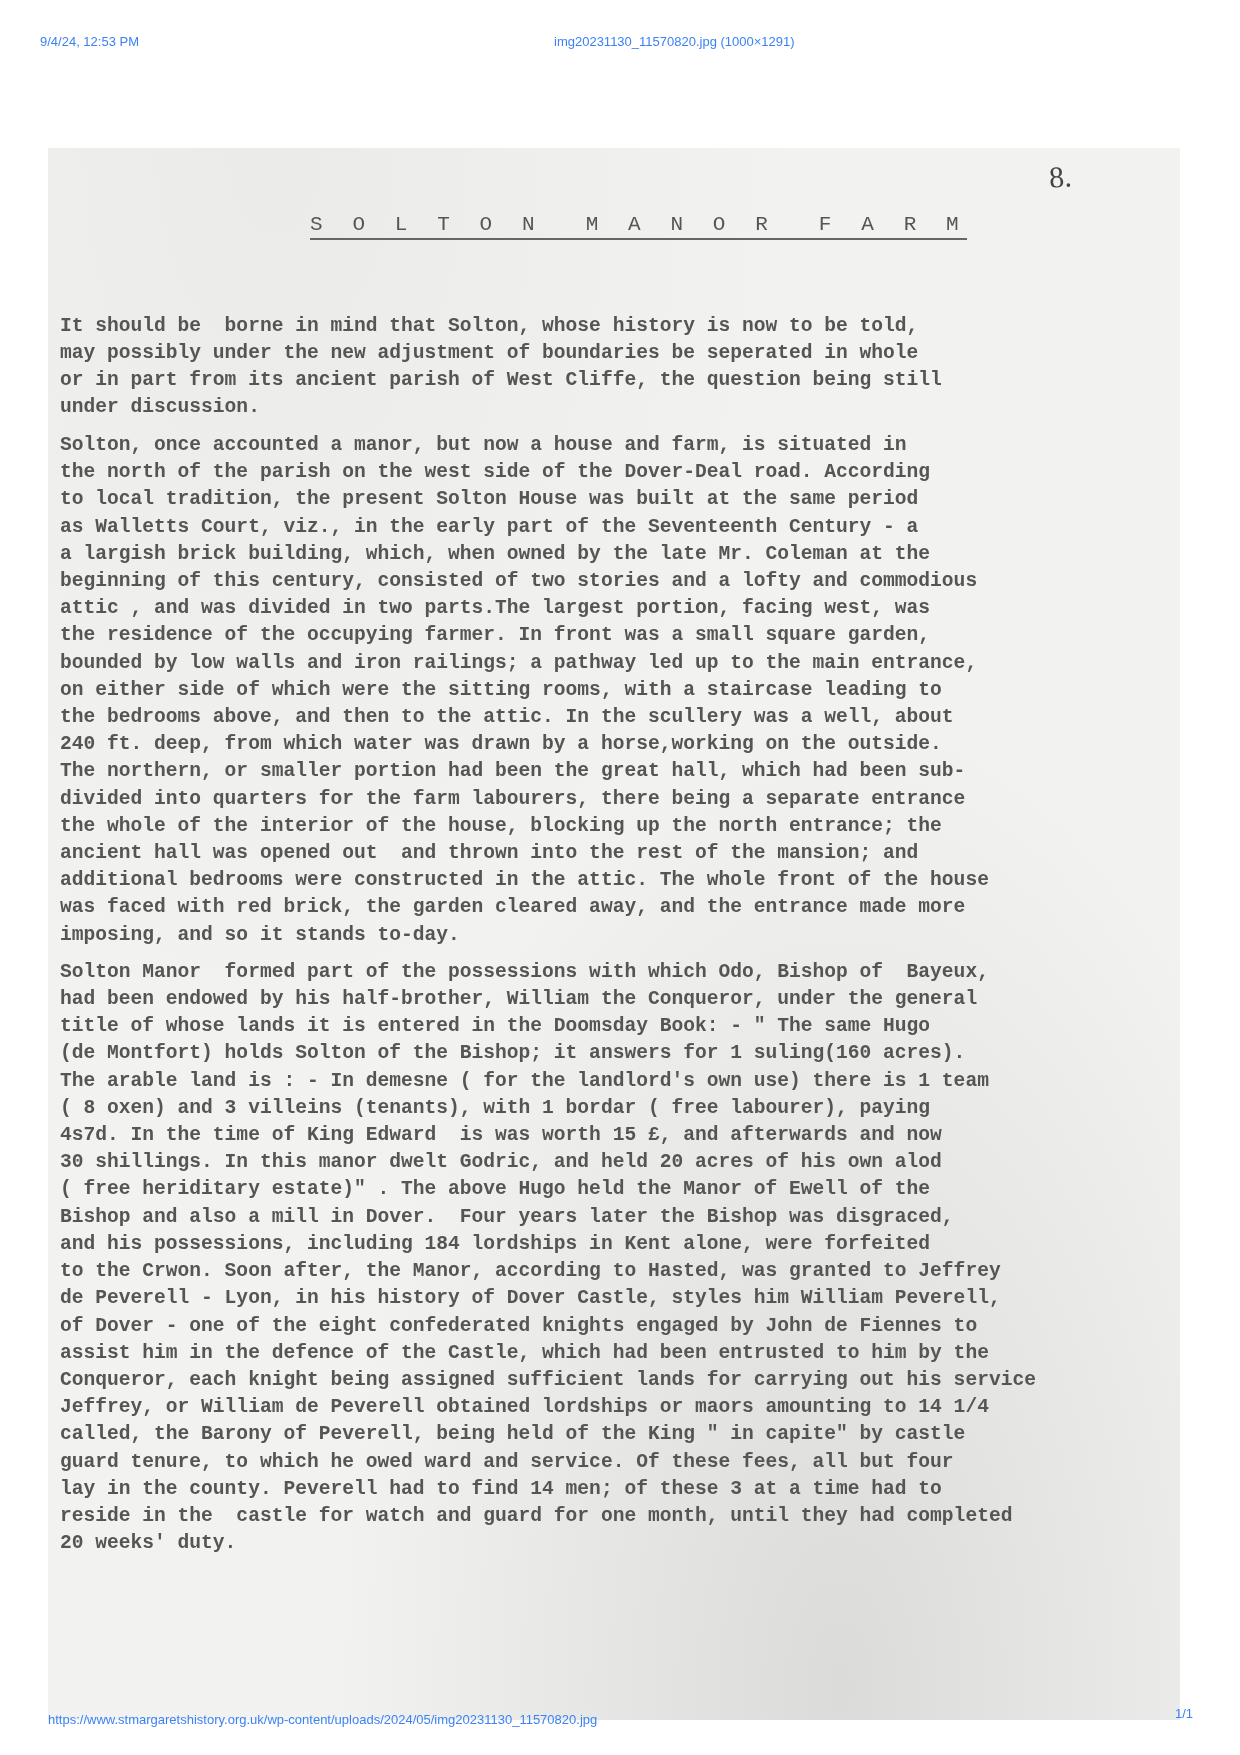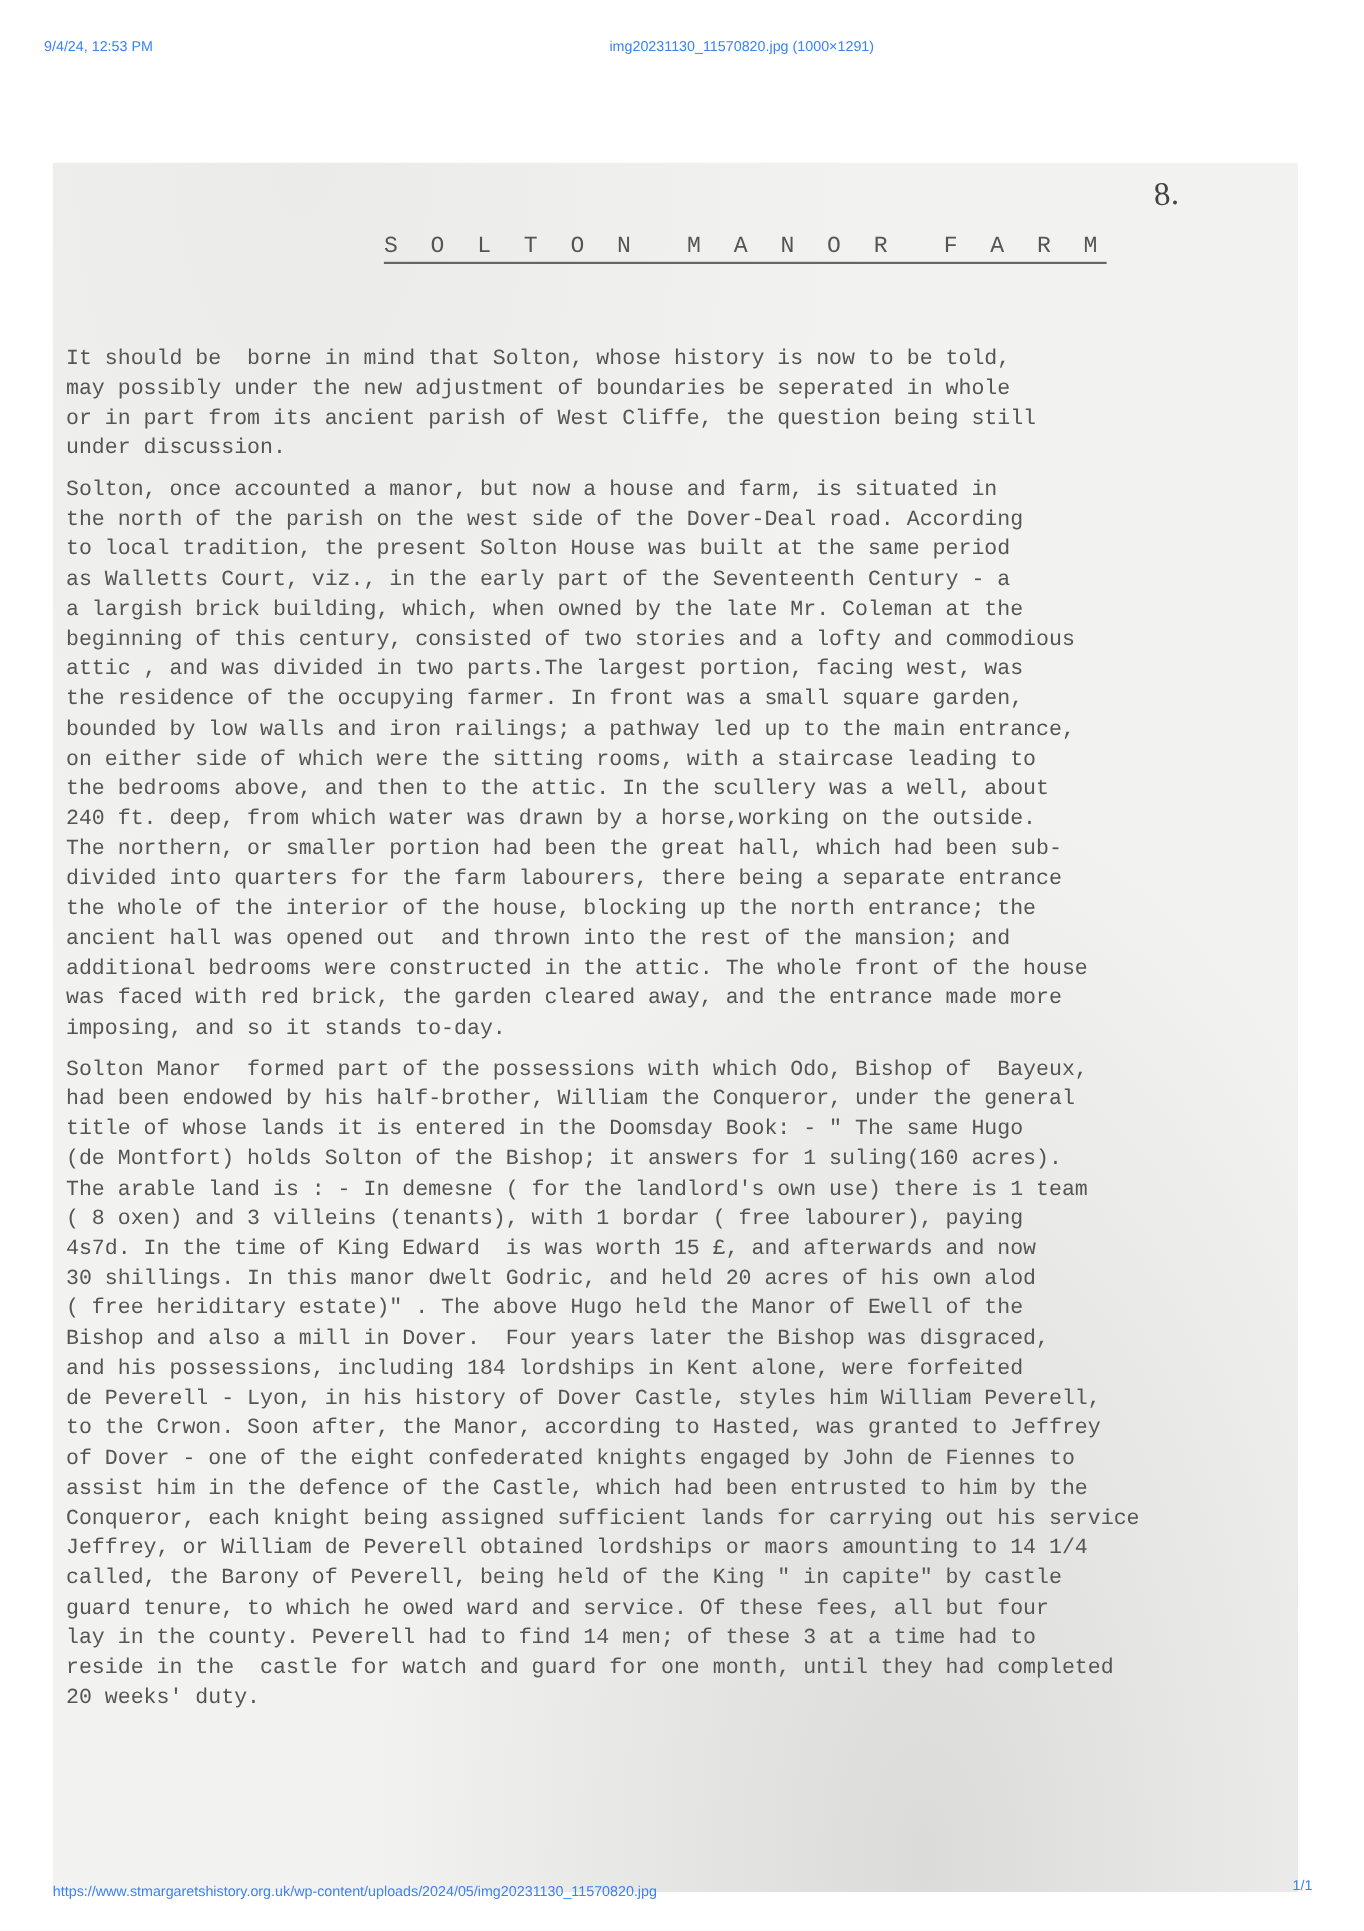--- a/index.html
+++ b/index.html
@@ -25,26 +25,27 @@
         radial-gradient(ellipse at 70% 98%, rgba(200,200,200,0.55) 0%, rgba(242,242,240,0) 45%),
         radial-gradient(ellipse at 20% 0%, rgba(230,230,228,0.6) 0%, rgba(242,242,240,0) 40%);
     }
     .page-number {
       position: absolute; left: 1049px; top: 160px; font-size: 30px; color: #444;
       font-family: "Liberation Serif", serif; transform: rotate(-4deg);
     }
     .doc-title {
       position: absolute; left: 310px; top: 213px; font-family: "Liberation Mono", monospace;
       font-size: 21px; letter-spacing: 8.6px; color: #555; white-space: pre;
-      border-bottom: 2px solid #666; padding-bottom: 1px; line-height: 24px; margin-left: 39px;
+      border-bottom: 2px solid #666; padding-bottom: 1px; line-height: 24px;
     }
     .body-text {
       position: absolute; left: 60px; top: 313px; width: 1120px;
       font-family: "Liberation Mono", monospace; font-size: 19.6px; color: #555;
       line-height: 27.2px;
+      font-weight: bold;
     }
     .para { margin: 0 0 8px 0; }
     .line { display: block; white-space: pre; }
     .para-1 .line { line-height: 27px; }
   </style>
 </head>
 <body>
 
 <div class="print-header">
   <span class="ph-date">9/4/24, 12:53 PM</span>
@@ -92,22 +93,22 @@
     <span class="line">had been endowed by his half-brother, William the Conqueror, under the general</span>
     <span class="line">title of whose lands it is entered in the Doomsday Book: - " The same Hugo</span>
     <span class="line">(de Montfort) holds Solton of the Bishop; it answers for 1 suling(160 acres).</span>
     <span class="line">The arable land is : - In demesne ( for the landlord's own use) there is 1 team</span>
     <span class="line">( 8 oxen) and 3 villeins (tenants), with 1 bordar ( free labourer), paying</span>
     <span class="line">4s7d. In the time of King Edward  is was worth 15 £, and afterwards and now</span>
     <span class="line">30 shillings. In this manor dwelt Godric, and held 20 acres of his own alod</span>
     <span class="line">( free heriditary estate)" . The above Hugo held the Manor of Ewell of the</span>
     <span class="line">Bishop and also a mill in Dover.  Four years later the Bishop was disgraced,</span>
     <span class="line">and his possessions, including 184 lordships in Kent alone, were forfeited</span>
+    <span class="line">to the Crwon. Soon after, the Manor, according to Hasted, was granted to Jeffrey</span>
     <span class="line">de Peverell - Lyon, in his history of Dover Castle, styles him William Peverell,</span>
-    <span class="line">to the Crwon. Soon after, the Manor, according to Hasted, was granted to Jeffrey</span>
     <span class="line">of Dover - one of the eight confederated knights engaged by John de Fiennes to</span>
     <span class="line">assist him in the defence of the Castle, which had been entrusted to him by the</span>
     <span class="line">Conqueror, each knight being assigned sufficient lands for carrying out his service</span>
     <span class="line">Jeffrey, or William de Peverell obtained lordships or maors amounting to 14 1/4</span>
     <span class="line">called, the Barony of Peverell, being held of the King " in capite" by castle</span>
     <span class="line">guard tenure, to which he owed ward and service. Of these fees, all but four</span>
     <span class="line">lay in the county. Peverell had to find 14 men; of these 3 at a time had to</span>
     <span class="line">reside in the  castle for watch and guard for one month, until they had completed</span>
     <span class="line">20 weeks' duty.</span>
   </div>

